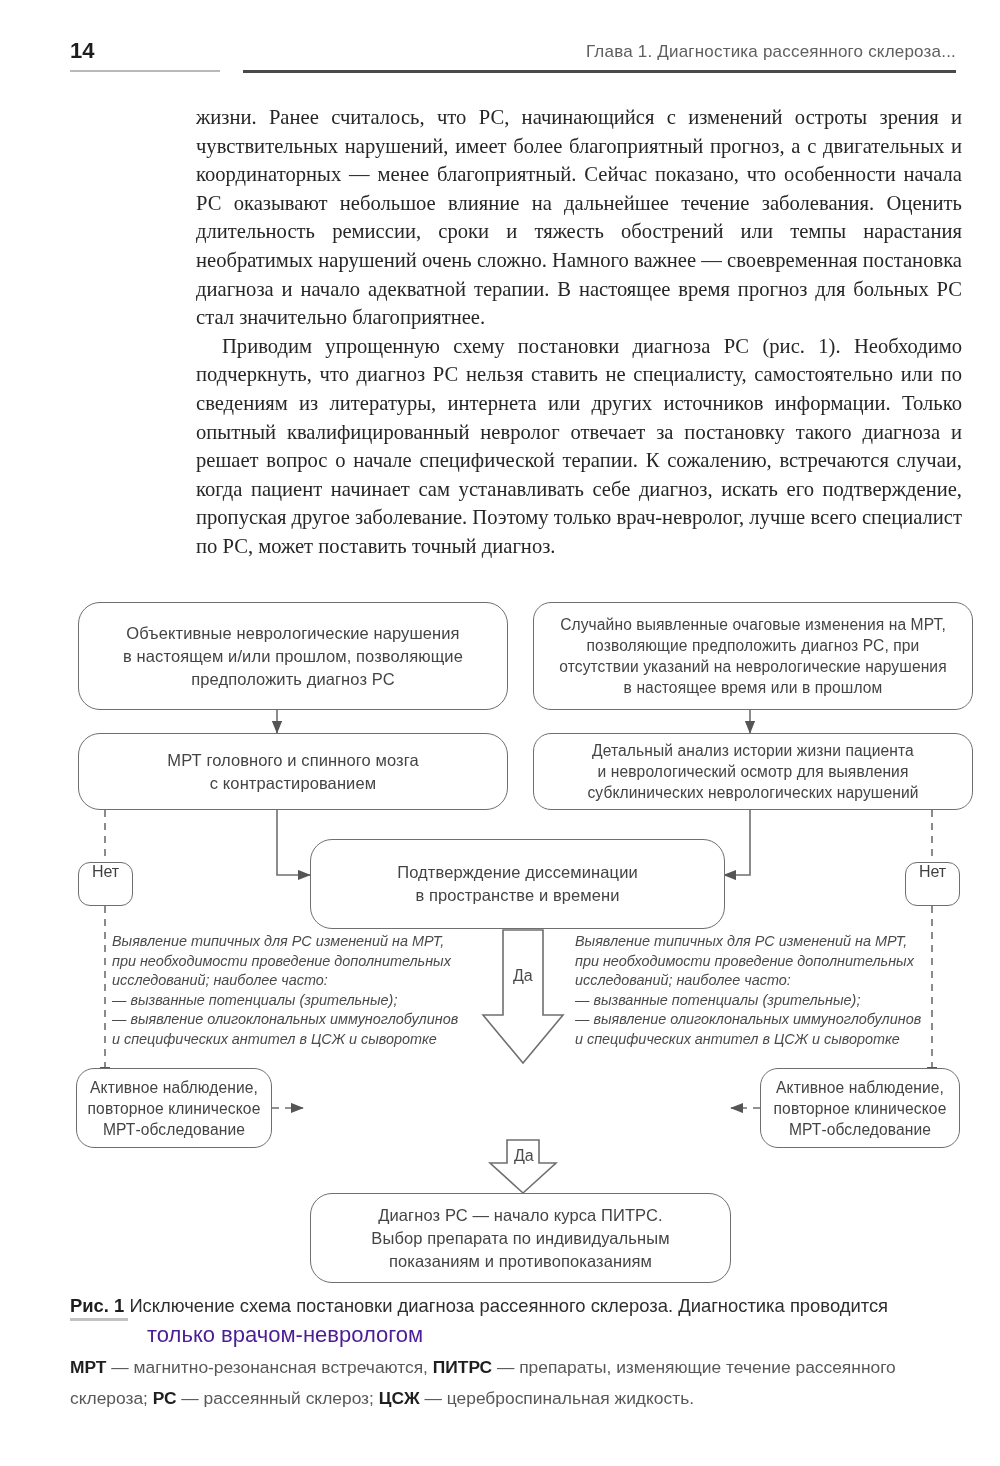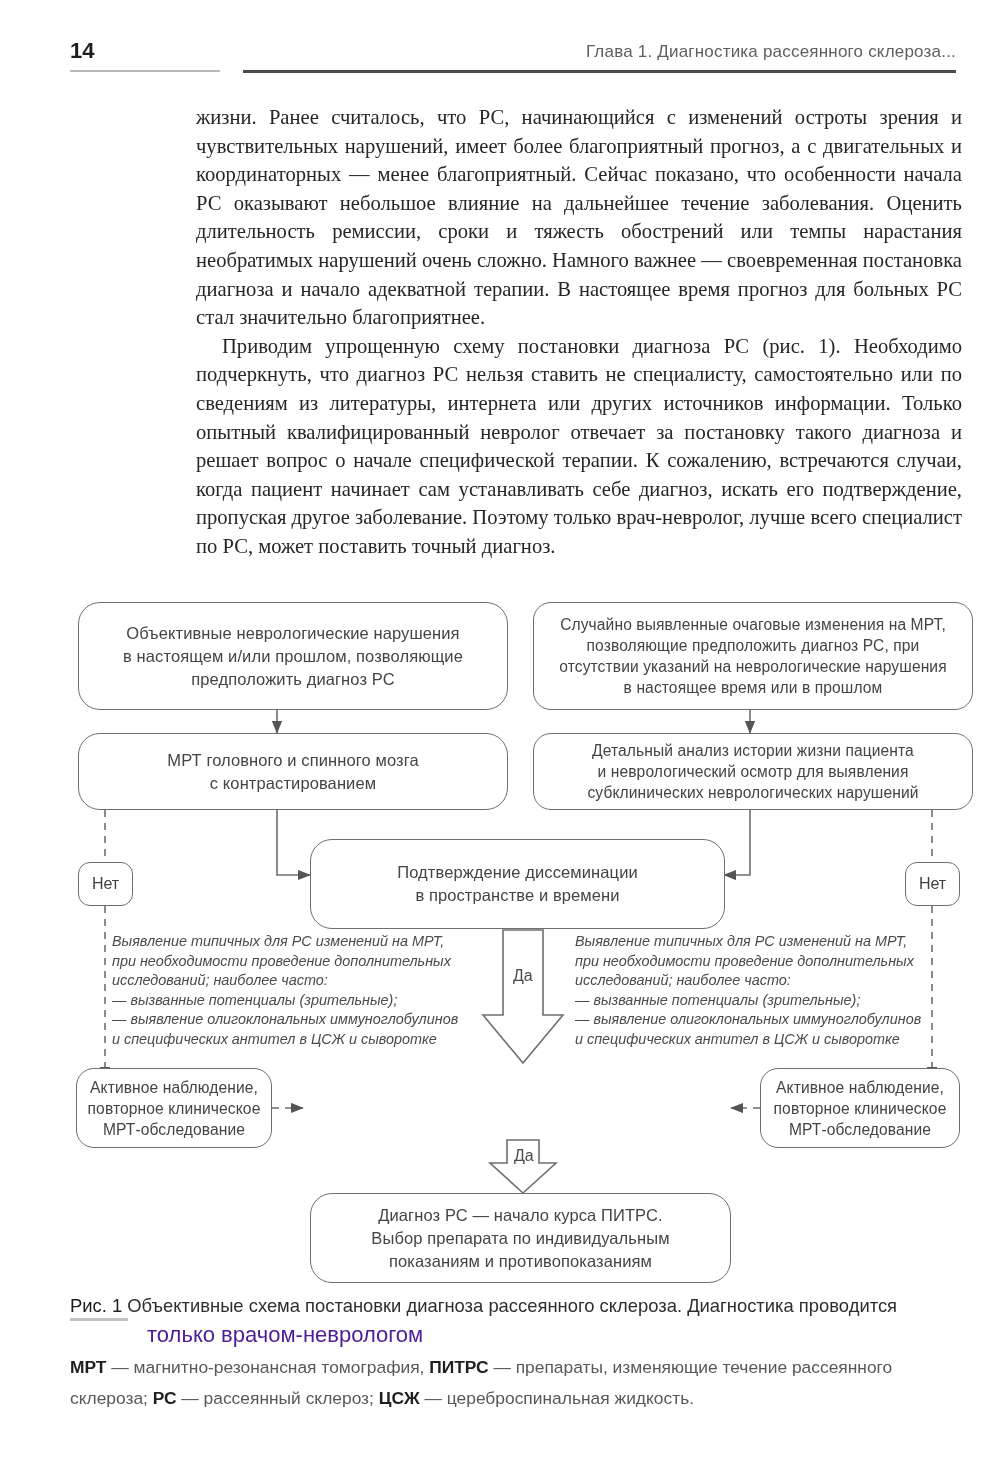--- a/index.html
+++ b/index.html
@@ -96,21 +96,21 @@
     padding: 4px 10px;
   }
   .box.small { font-size: 15.6px; line-height: 21px; border-radius: 18px; text-align: center; }
   .pill {
     position: absolute;
     box-sizing: border-box;
     border: 1.5px solid #6f6f6f;
     border-radius: 12px;
     background: #ffffff;
     display: flex;
-    align-items: center;
+    align-items: flex-start;
     justify-content: center;
     color: #3f3f3f;
     font-size: 16px;
   }
   .note {
     position: absolute;
     font-family: "Liberation Sans", sans-serif;
     font-style: italic;
     font-size: 14.4px;
     line-height: 19.6px;
@@ -136,21 +136,21 @@
     left: 70px; top: 1292px;
     width: 900px;
     font-family: "Liberation Sans", sans-serif;
   }
   .cap-line1 {
     font-size: 18.4px;
     line-height: 27px;
     color: #2e2e2e;
   }
   .cap-fig {
-    font-weight: normal;
+    font-weight: bold;
     color: #1d1d1d;
   }
   .cap-body {
     display: block;
     margin-left: 77px;
     margin-top: 2px;
     font-size: 22px;
     line-height: 27px;
     color: #4c1d95;
   }
@@ -285,20 +285,20 @@
     <span style="white-space:pre-line">Диагноз РС — начало курса ПИТРС.
 Выбор препарата по индивидуальным
 показаниям и противопоказаниям</span>
   </div>
 </div>
 
 <div class="caption">
   <div class="cap-rule"></div>
   <div class="cap-line1">
     <span class="cap-fig">Рис. 1</span>
-    <span>Объективные схема постановки диагноза рассеянного склероза. Диагностика проводится</span>
+    <span>Исключение схема постановки диагноза рассеянного склероза. Диагностика проводится</span>
   </div>
   <span class="cap-body">только врачом-неврологом</span>
 </div>
 
 <div class="legend">
-  <b>МРТ</b><span> — магнитно-резонансная томография, </span><b>ПИТРС</b><span> — препараты, изменяющие течение рассеянного склероза; </span><b>РС</b><span> — рассеянный склероз; </span><b>ЦСЖ</b><span> — цереброспинальная жидкость.</span>
+  <b>МРТ</b><span> — магнитно-резонансная встречаются, </span><b>ПИТРС</b><span> — препараты, изменяющие течение рассеянного склероза; </span><b>РС</b><span> — рассеянный склероз; </span><b>ЦСЖ</b><span> — цереброспинальная жидкость.</span>
 </div>
 
 </body></html>

